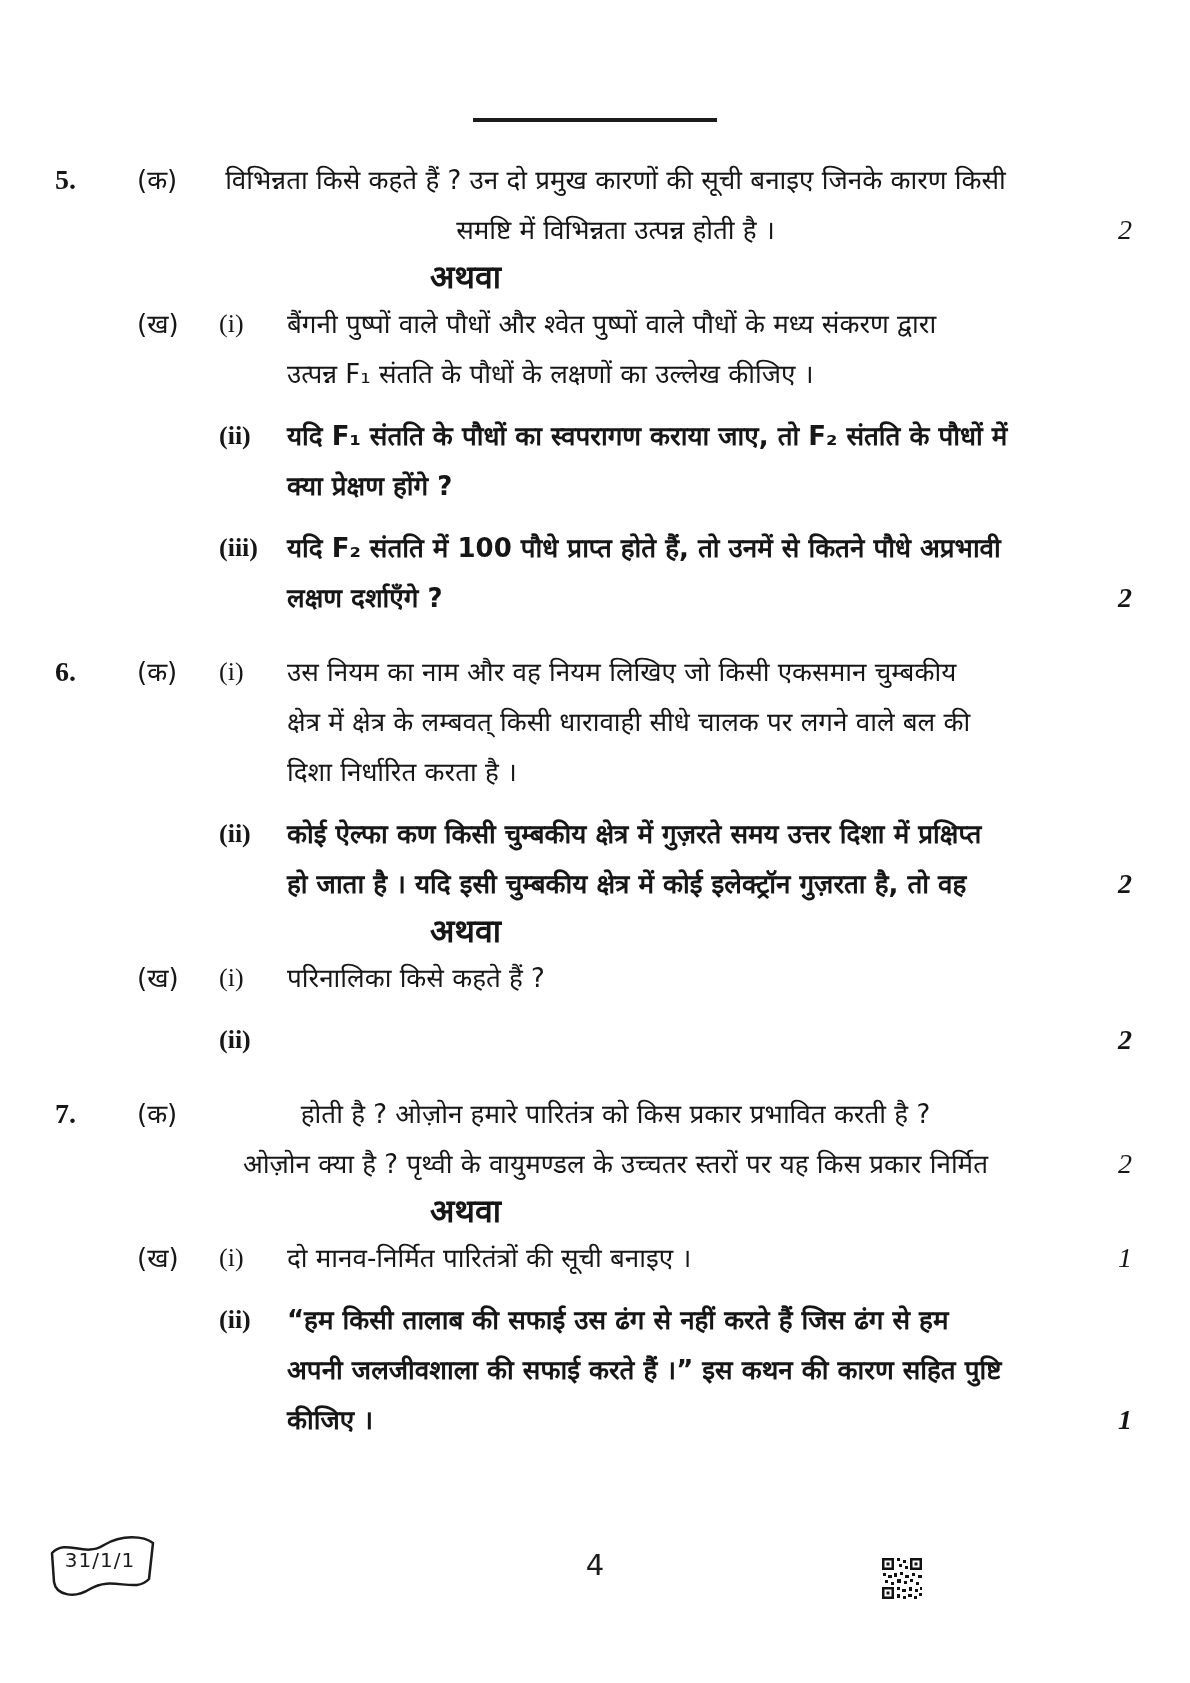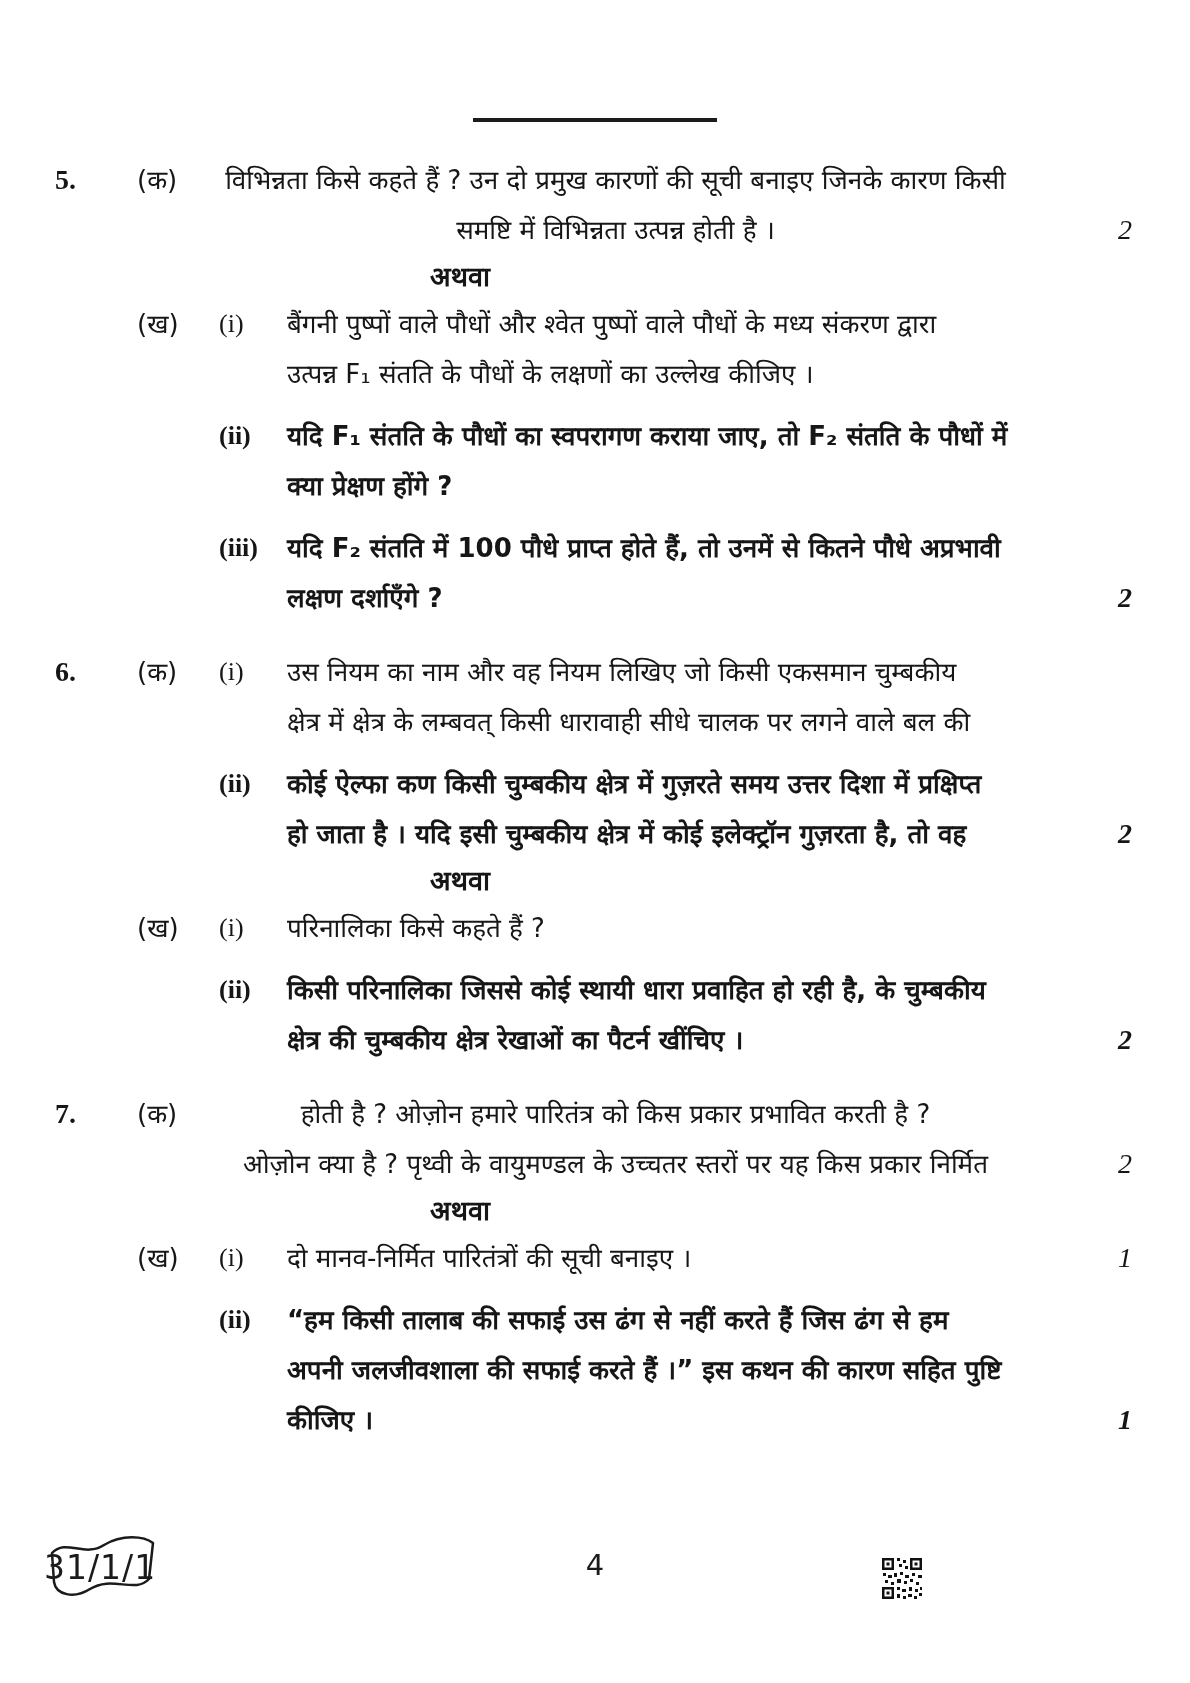--- a/index.html
+++ b/index.html
@@ -41,28 +41,28 @@
   .cell-text.span{grid-column:3 / 5;text-align:center;}
   .cell-marks{
     grid-column:5;align-self:end;
     text-align:right;
     font-family:"Liberation Serif",serif;
     font-style:italic;font-size:28px;line-height:50px;
   }
   .or-row{
     margin:7px 0;
     padding-left:375px;
-    font-weight:bold;font-size:27px;line-height:30px;
+    font-weight:bold;font-size:32px;line-height:30px;
   }
   .footer-code{position:absolute;left:44px;top:1532px;width:116px;height:68px;}
   .footer-code svg{position:absolute;left:0;top:0;}
   .footer-code .code-text{
     position:absolute;left:0;top:16px;width:112px;
     text-align:center;
-    font-size:33px;letter-spacing:1px;color:#1b1b1b;
+    font-size:20px;letter-spacing:1px;color:#1b1b1b;
   }
   .page-number{
     position:absolute;left:0;top:1548px;width:1190px;
     text-align:center;font-size:29px;color:#1b1b1b;
   }
   .qr{position:absolute;left:881px;top:1556px;}
 </style>
 </head>
 <body>
 
@@ -122,20 +122,21 @@
     </div>
 
     <div class="question">
       <div class="qrow">
         <div class="cell cell-num">6.</div>
         <div class="cell cell-part">(क)</div>
         <div class="cell cell-sub">(i)</div>
         <div class="cell cell-text">
           <div class="line">उस नियम का नाम और वह नियम लिखिए जो किसी एकसमान चुम्बकीय</div>
           <div class="line">क्षेत्र में क्षेत्र के लम्बवत् किसी धारावाही सीधे चालक पर लगने वाले बल की</div>
+          <div class="line">दिशा निर्धारित करता है ।</div>
         </div>
         <div class="cell-marks"></div>
       </div>
 
       <div class="qrow">
         <div class="cell cell-num"></div>
         <div class="cell cell-part"></div>
         <div class="cell cell-sub">(ii)</div>
         <div class="cell cell-text">
           <div class="line">कोई ऐल्फा कण किसी चुम्बकीय क्षेत्र में गुज़रते समय उत्तर दिशा में प्रक्षिप्त</div>
@@ -155,24 +156,20 @@
         <div class="cell cell-text">
           <div class="line">परिनालिका किसे कहते हैं ?</div>
         </div>
         <div class="cell-marks"></div>
       </div>
 
       <div class="qrow">
         <div class="cell cell-num"></div>
         <div class="cell cell-part"></div>
         <div class="cell cell-sub">(ii)</div>
-        <div class="cell cell-text">
-          <div class="line">किसी परिनालिका जिससे कोई स्थायी धारा प्रवाहित हो रही है, के चुम्बकीय</div>
-          <div class="line">क्षेत्र की चुम्बकीय क्षेत्र रेखाओं का पैटर्न खींचिए ।</div>
-        </div>
         <div class="cell-marks">2</div>
       </div>
     </div>
 
     <div class="question">
       <div class="qrow">
         <div class="cell cell-num">7.</div>
         <div class="cell cell-part">(क)</div>
         <div class="cell cell-text span">
           <div class="line">होती है ? ओज़ोन हमारे पारितंत्र को किस प्रकार प्रभावित करती है ?</div>

